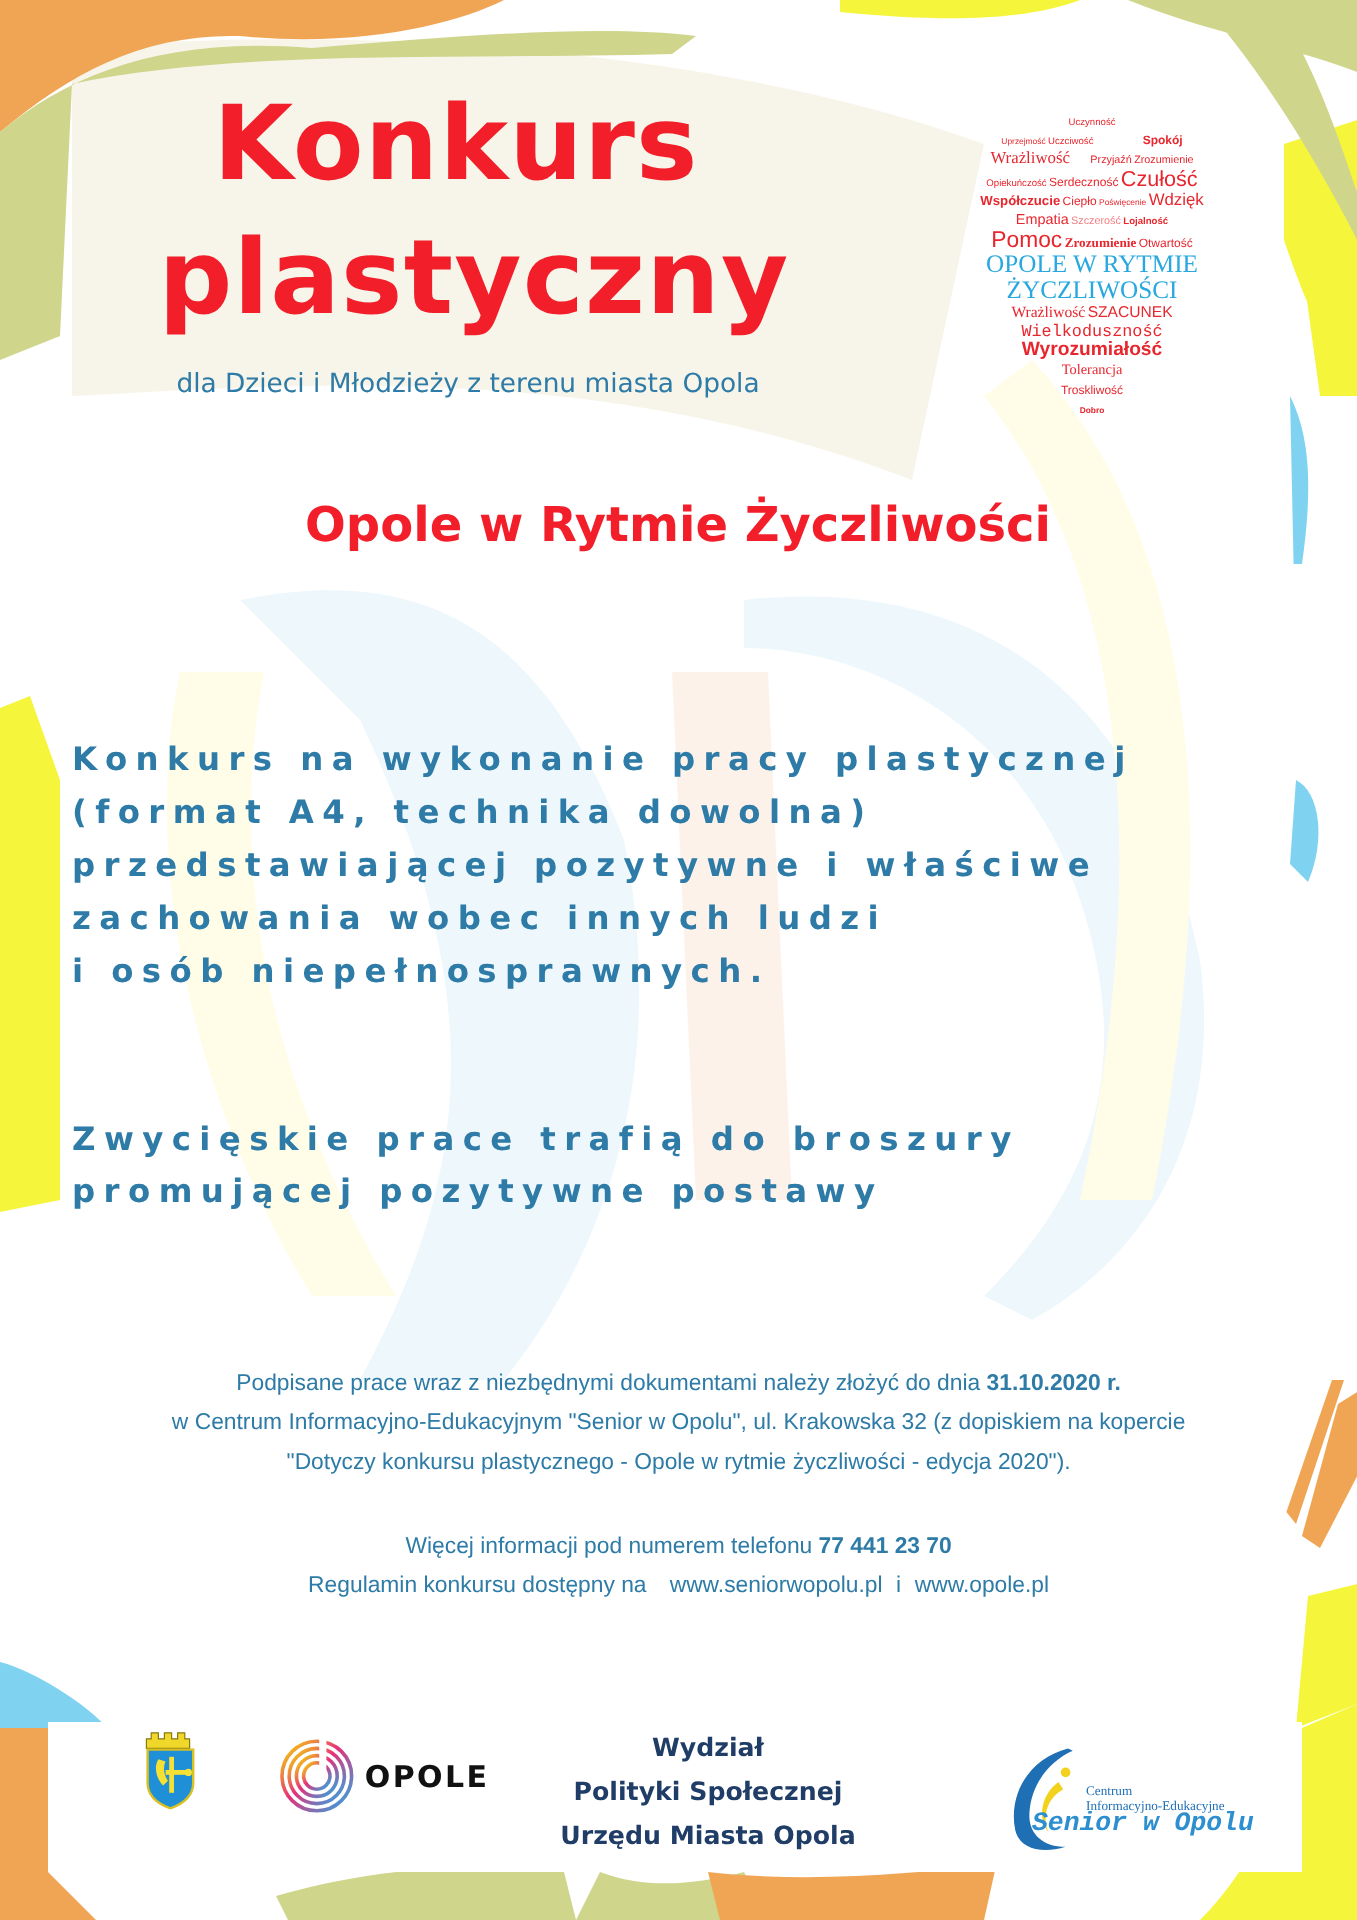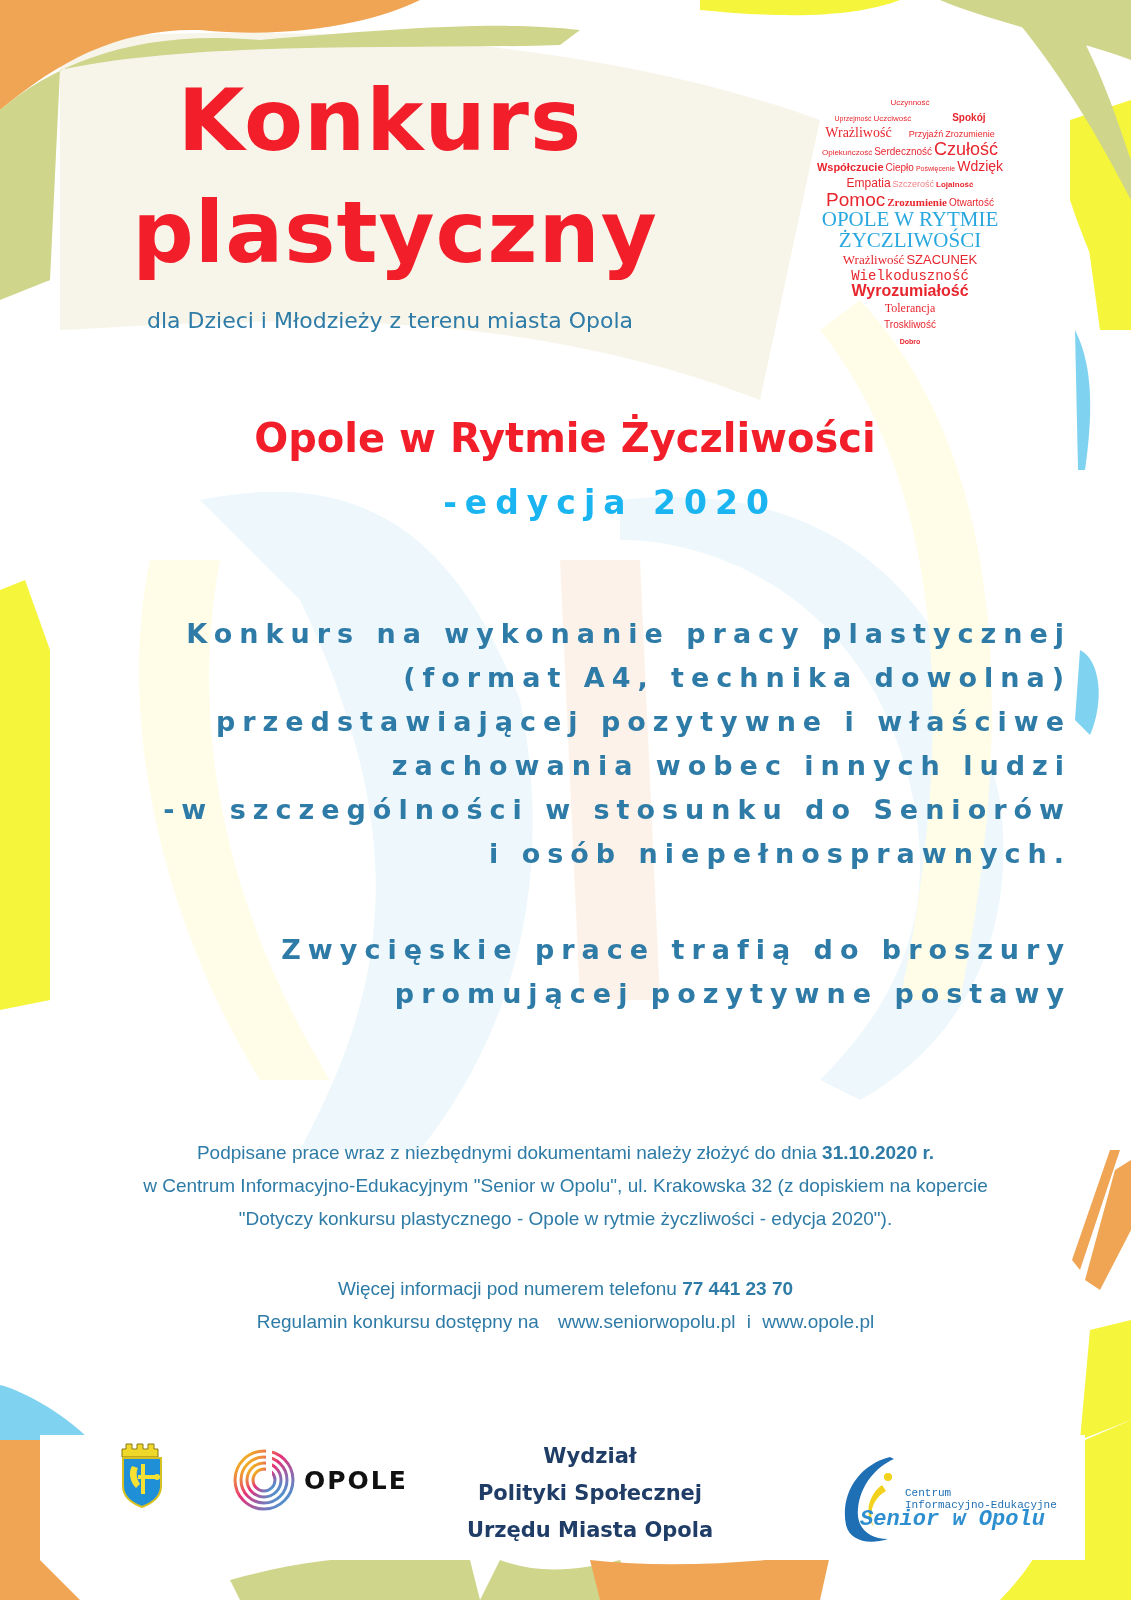--- a/index.html
+++ b/index.html
@@ -35,21 +35,21 @@
       position: absolute; top: 415px; left: 150px; width: 830px; text-align: center;
       font-size: 40px; color: #f21f2a; font-weight: bold; font-family: "DejaVu Sans", sans-serif;
     }
     .edition {
       position: absolute; top: 483px; left: 150px; width: 830px; text-align: center;
       font-size: 33px; color: #1ab5f0; font-weight: bold; letter-spacing: 8px;
       font-family: "DejaVu Sans", sans-serif; padding-left: 90px; box-sizing: border-box;
     }
 
     .desc {
-      position: absolute; left: 60px; width: 1011px; text-align: right;
+      position: absolute; left: 60px; width: 1011px; text-align: left;
       color: #2d7ba6; font-size: 27px; font-weight: bold; letter-spacing: 7px;
       font-family: "DejaVu Sans", sans-serif;
     }
     .desc div { height: 44px; line-height: 44px; white-space: nowrap; }
 
     .info {
       position: absolute; left: 60px; width: 1011px; text-align: center;
       color: #2d7ba6; font-size: 19px; font-family: "Liberation Sans", sans-serif;
     }
     .info div { height: 33px; line-height: 33px; white-space: nowrap; }
@@ -61,21 +61,21 @@
     }
     .crest { position: absolute; left: 120px; top: 1442px; }
     .opole-logo { position: absolute; left: 232px; top: 1448px; display: flex; align-items: center; }
     .opole-text { font-family: "DejaVu Sans", sans-serif; font-weight: bold; font-size: 25px; color: #111; letter-spacing: 2px; margin-left: 8px; }
     .dept {
       position: absolute; left: 440px; top: 1438px; width: 300px; text-align: center;
       color: #1f3d66; font-weight: bold; font-size: 21px; font-family: "DejaVu Sans", sans-serif;
     }
     .dept div { height: 37px; line-height: 37px; }
     .senior-logo { position: absolute; left: 838px; top: 1455px; width: 180px; height: 90px; }
-    .senior-small { position: absolute; left: 905px; color: #1f6fb5; font-size: 11px; font-family: Liberation Mono, monospace; white-space: nowrap; }
+    .senior-small { position: absolute; left: 905px; color: #1f6fb5; font-size: 11px; font-family: Liberation Serif, serif; white-space: nowrap; }
     .senior-big { position: absolute; left: 860px; top: 1507px; color: #2d8fcf; font-size: 22px; font-style: italic; font-weight: bold; font-family: Liberation Mono, monospace; white-space: nowrap; }
   </style>
 </head>
 <body>
 
 <svg class="bg" width="1131" height="1600" viewBox="0 0 1131 1600">
 
   <path d="M60 40 C 300 20, 600 40, 820 120 L 760 400 C 500 300, 250 320, 60 330 Z" fill="#f6f4e8" opacity="0.9"></path>
   <path d="M200 500 C 350 470, 450 520, 520 700 C 560 900, 500 1050, 420 1150 L 300 1150 C 380 1000, 420 850, 300 600 Z" fill="#eef8fc"></path>
   <path d="M620 500 C 800 480, 950 560, 1000 800 C 1020 950, 950 1050, 860 1100 L 820 1080 C 900 1000, 950 900, 900 750 C 850 600, 720 540, 620 540 Z" fill="#eef8fc"></path>
@@ -130,28 +130,26 @@
     <div class="row"><span class="blue" style="font-size:21px">ŻYCZLIWOŚCI</span></div>
     <div class="row"><span style="font-size:13px;font-family:'Liberation Serif',serif">Wrażliwość</span><span style="font-size:13px">SZACUNEK</span></div>
     <div class="row"><span style="font-size:14px;font-family:'Liberation Mono',monospace">Wielkoduszność</span></div>
     <div class="row"><span style="font-size:16px;font-weight:bold">Wyrozumiałość</span></div>
     <div class="row"><span style="font-size:12px;font-family:'Liberation Serif',serif">Tolerancja</span></div>
     <div class="row"><span style="font-size:10px">Troskliwość</span></div>
     <div class="row"><span style="font-size:7px;font-weight:bold">Dobro</span></div>
   </div>
 
   <div class="event-title">Opole w Rytmie Życzliwości</div>
-  <div class="edition">-edycja 2020</div>
 
   <div class="desc" style="top:612px">
     <div>Konkurs na wykonanie pracy plastycznej</div>
     <div>(format A4, technika dowolna)</div>
     <div>przedstawiającej pozytywne i właściwe</div>
     <div>zachowania wobec innych ludzi</div>
-    <div>-w szczególności w stosunku do Seniorów</div>
     <div>i osób niepełnosprawnych.</div>
   </div>
 
   <div class="desc" style="top:928px">
     <div>Zwycięskie prace trafią do broszury</div>
     <div>promującej pozytywne postawy</div>
   </div>
 
   <div class="info" style="top:1136px">
     <div><span>Podpisane prace wraz z niezbędnymi dokumentami należy złożyć do dnia </span><span class="bold">31.10.2020 r.</span></div>

